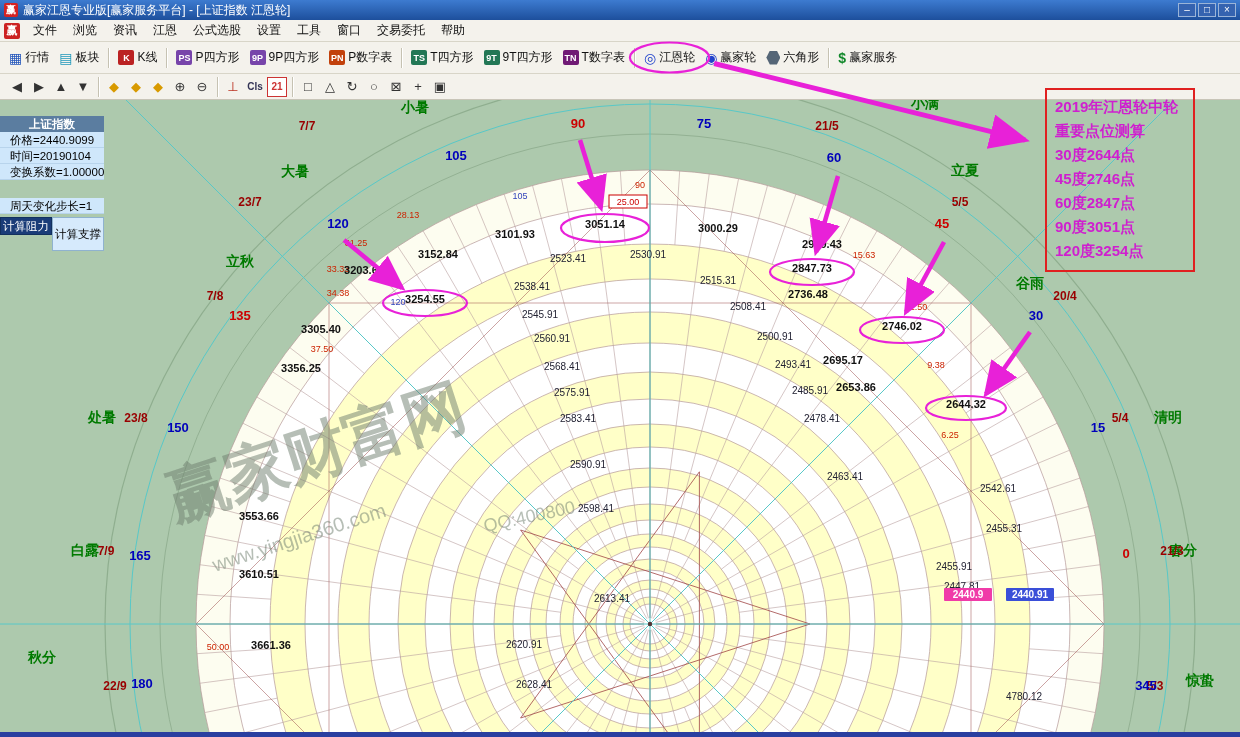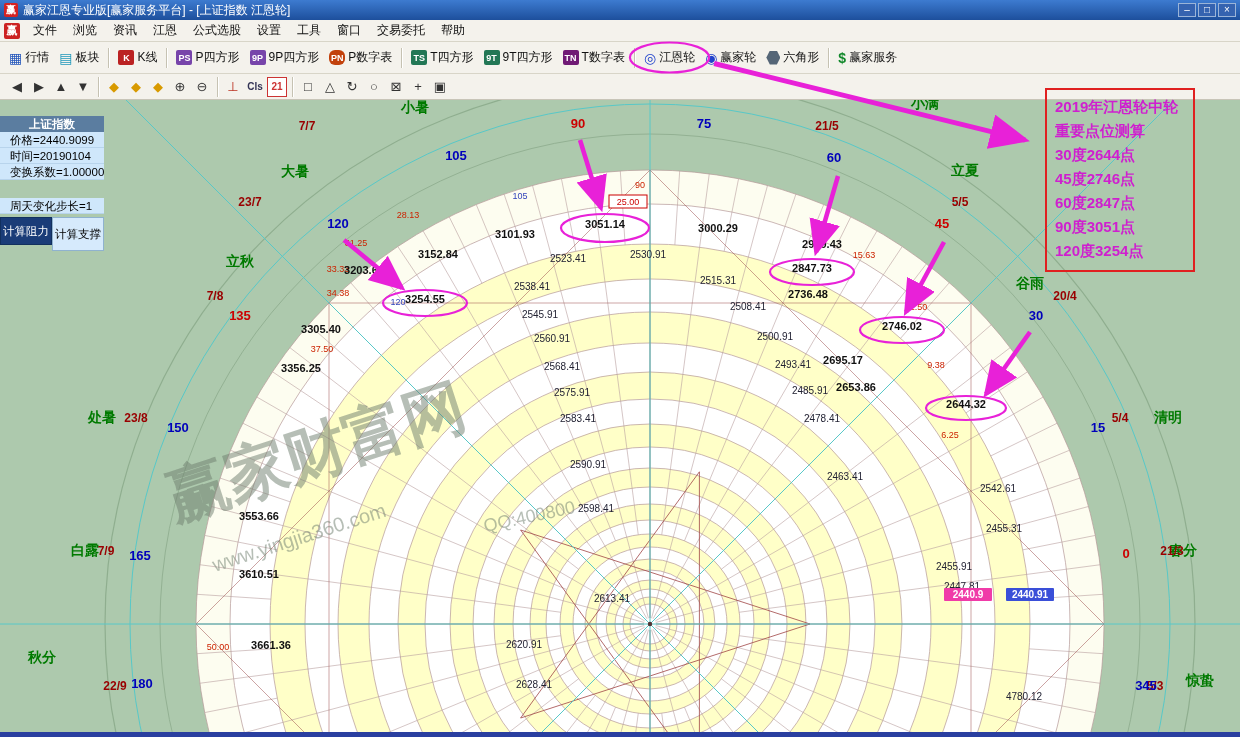--- a/index.html
+++ b/index.html
@@ -38,21 +38,21 @@
 
   .chart-wrap { position:relative; width:1240px; height:637px; background:#adc9ad; overflow:hidden; }
   #wheel-svg { position:absolute; left:0; top:0; font-family:"Liberation Sans","DejaVu Sans",sans-serif; }
 
   .info-panel { position:absolute; left:0; top:16px; width:104px; z-index:10; font-size:11.5px; }
   .info-header { background:#5b7da0; color:#fff; text-align:center; font-weight:bold; height:16px; line-height:16px; }
   .info-row { background:#cfe7fb; height:16px; line-height:16px; padding-left:10px;
               border-bottom:1px solid #b8d4ec; white-space:nowrap; color:#000; }
   .info-row.gap { margin-top:18px; }
   .info-buttons { display:flex; margin-top:3px; }
-  .calc-btn-dark { width:52px; height:28px; background:#1a3c78; color:#fff; font-size:11.5px;
+  .calc-btn-dark { width:52px; height:18px; background:#1a3c78; color:#fff; font-size:11.5px;
                    border:1px solid #12305e; cursor:default; }
   .calc-btn-light { width:52px; height:34px; background:#d6eafc; color:#000; font-size:11.5px;
                     border:1px solid #8fb2cf; cursor:default;font-family:Liberation Mono, monospace; }
 
   .annotation-box { position:absolute; left:1045px; top:88px; width:150px; height:184px; z-index:40;
                     border:2px solid #e02020; padding:5px 8px; background:transparent; }
   .annotation-line { color:#cf1fcf; font-weight:bold; font-size:15px; line-height:24px; white-space:nowrap; }
 
   #overlay { position:absolute; left:0; top:0; z-index:60; pointer-events:none; }
 
@@ -104,21 +104,21 @@
     <span class="tb-sep"></span>
     <span class="tb-item">
       <span class="tb-box" style="background: rgb(119, 68, 170); text-align: right;">PS</span>
       <span>P四方形</span>
     </span>
     <span class="tb-item">
       <span class="tb-box" style="background: rgb(119, 68, 170);">9P</span>
       <span>9P四方形</span>
     </span>
     <span class="tb-item">
-      <span class="tb-box" style="background: #c2410c; border-radius: 6px;">PN</span>
+      <span class="tb-box" style="background: #c2410c;">PN</span>
       <span>P数字表</span>
     </span>
     <span class="tb-sep"></span>
     <span class="tb-item">
       <span class="tb-box" style="background: rgb(34, 119, 85);">TS</span>
       <span>T四方形</span>
     </span>
     <span class="tb-item">
       <span class="tb-box" style="background: rgb(34, 119, 85);">9T</span>
       <span>9T四方形</span>

